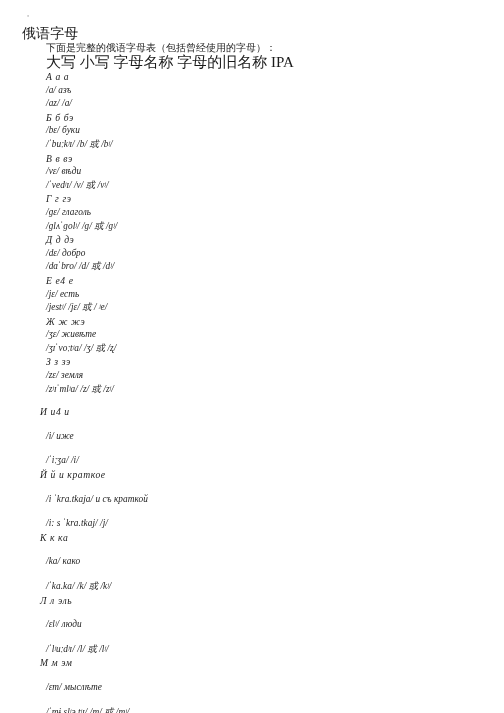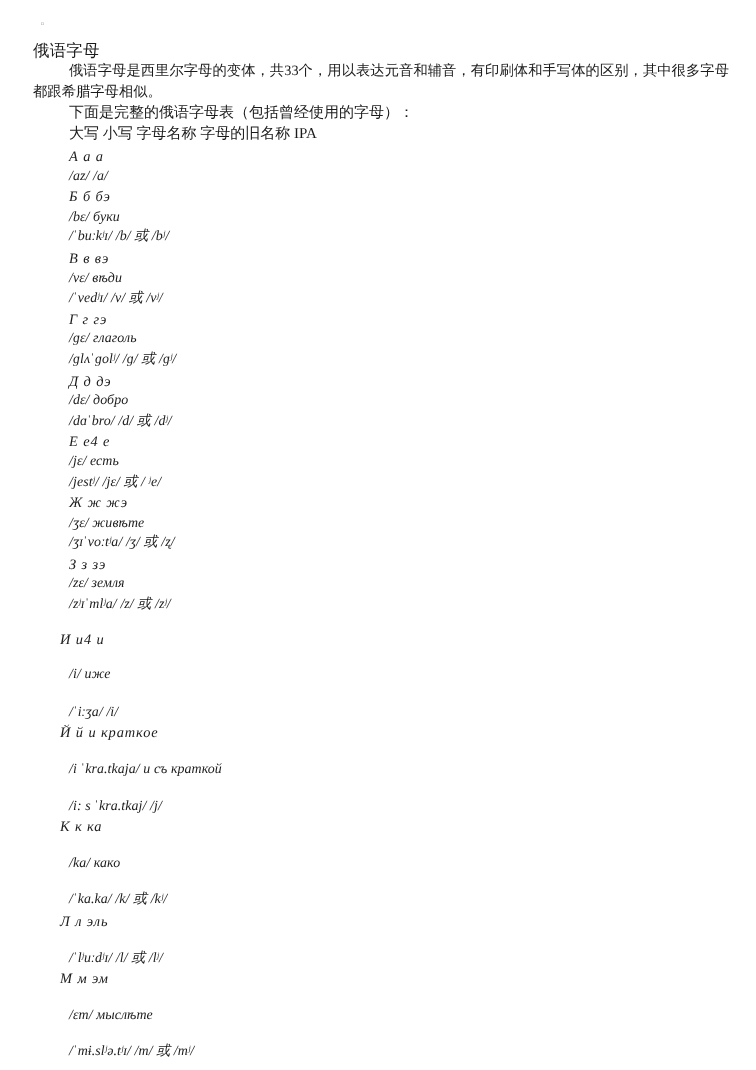--- a/index.html
+++ b/index.html
@@ -30,21 +30,21 @@
     font-size: 7px;
     line-height: 9px;
     color: #9a9a9a;
     height: 11px;
     padding-left: 5px;
     letter-spacing: 0;
     user-select: none;
   }
 
   .doc-title {
-    font-size: 11px;
+    font-size: 14px;
     line-height: 14px;
     color: #1b1b1b;
     margin-top: 4px;
     letter-spacing: 0.1px;
   }
 
   .intro {
     font-size: 9.5px;
     line-height: 13.5px;
     color: #1b1b1b;
@@ -63,21 +63,21 @@
   }
 
   .section-note {
     font-size: 10px;
     line-height: 14px;
     color: #1b1b1b;
     padding-left: 24px;
   }
 
   .col-head {
-    font-size: 10px;
+    font-size: 15px;
     line-height: 14px;
     color: #1b1b1b;
     padding-left: 24px;
   }
 
   
   .letters {
     margin-top: 1px;
   }
   .entry {
@@ -115,30 +115,30 @@
 </style>
 </head>
 <body>
 
 <div class="page">
 
   <div class="tofu-mark">▫</div>
 
   <div class="doc-title">俄语字母</div>
 
-  <div class="intro">俄语字母是西里尔字母的变体，共33个，用以表达元音和辅音，有印刷体和手写体的区别，其中很多字母都跟希腊字母相似。</div>
 
 
   <div class="section-note">下面是完整的俄语字母表（包括曾经使用的字母）：</div>
 
   <div class="col-head">大写 小写 字母名称 字母的旧名称 IPA</div>
 
   <div class="letters">
       <div class="entry">
         <div class="line letters-line">А а а</div>
+        <div class="line name-line">/a/ азъ</div>
         <div class="line ipa-line">/az/ /a/</div>
       </div>
       <div class="entry">
         <div class="line letters-line">Б б бэ</div>
         <div class="line name-line">/bɛ/ буки</div>
         <div class="line ipa-line">/ˈbuːkʲɪ/ /b/ 或 /bʲ/</div>
       </div>
       <div class="entry">
         <div class="line letters-line">В в вэ</div>
         <div class="line name-line">/vɛ/ вѣди</div>
@@ -180,20 +180,21 @@
         <div class="line name-line">/i ˈkra.tkaja/ и съ краткой</div>
         <div class="line ipa-line">/i: s ˈkra.tkaj/ /j/</div>
       </div>
       <div class="entry shift">
         <div class="line letters-line">К к ка</div>
         <div class="line name-line">/ka/ како</div>
         <div class="line ipa-line">/ˈka.ka/ /k/ 或 /kʲ/</div>
       </div>
       <div class="entry shift">
         <div class="line letters-line">Л л эль</div>
+        <div class="line name-line">/ɛlʲ/ люди</div>
         <div class="line ipa-line">/ˈlʲuːdʲɪ/ /l/ 或 /lʲ/</div>
       </div>
       <div class="entry shift">
         <div class="line letters-line">М м эм</div>
         <div class="line name-line">/ɛm/ мыслѣте</div>
         <div class="line ipa-line">/ˈmɨ.slʲə.tʲɪ/ /m/ 或 /mʲ/</div>
       </div>
       <div class="entry shift">
         <div class="line name-line">/ɛn/ нашъ</div>
         <div class="line ipa-line">/naʃ/ /n/ 或 /nʲ/</div>

